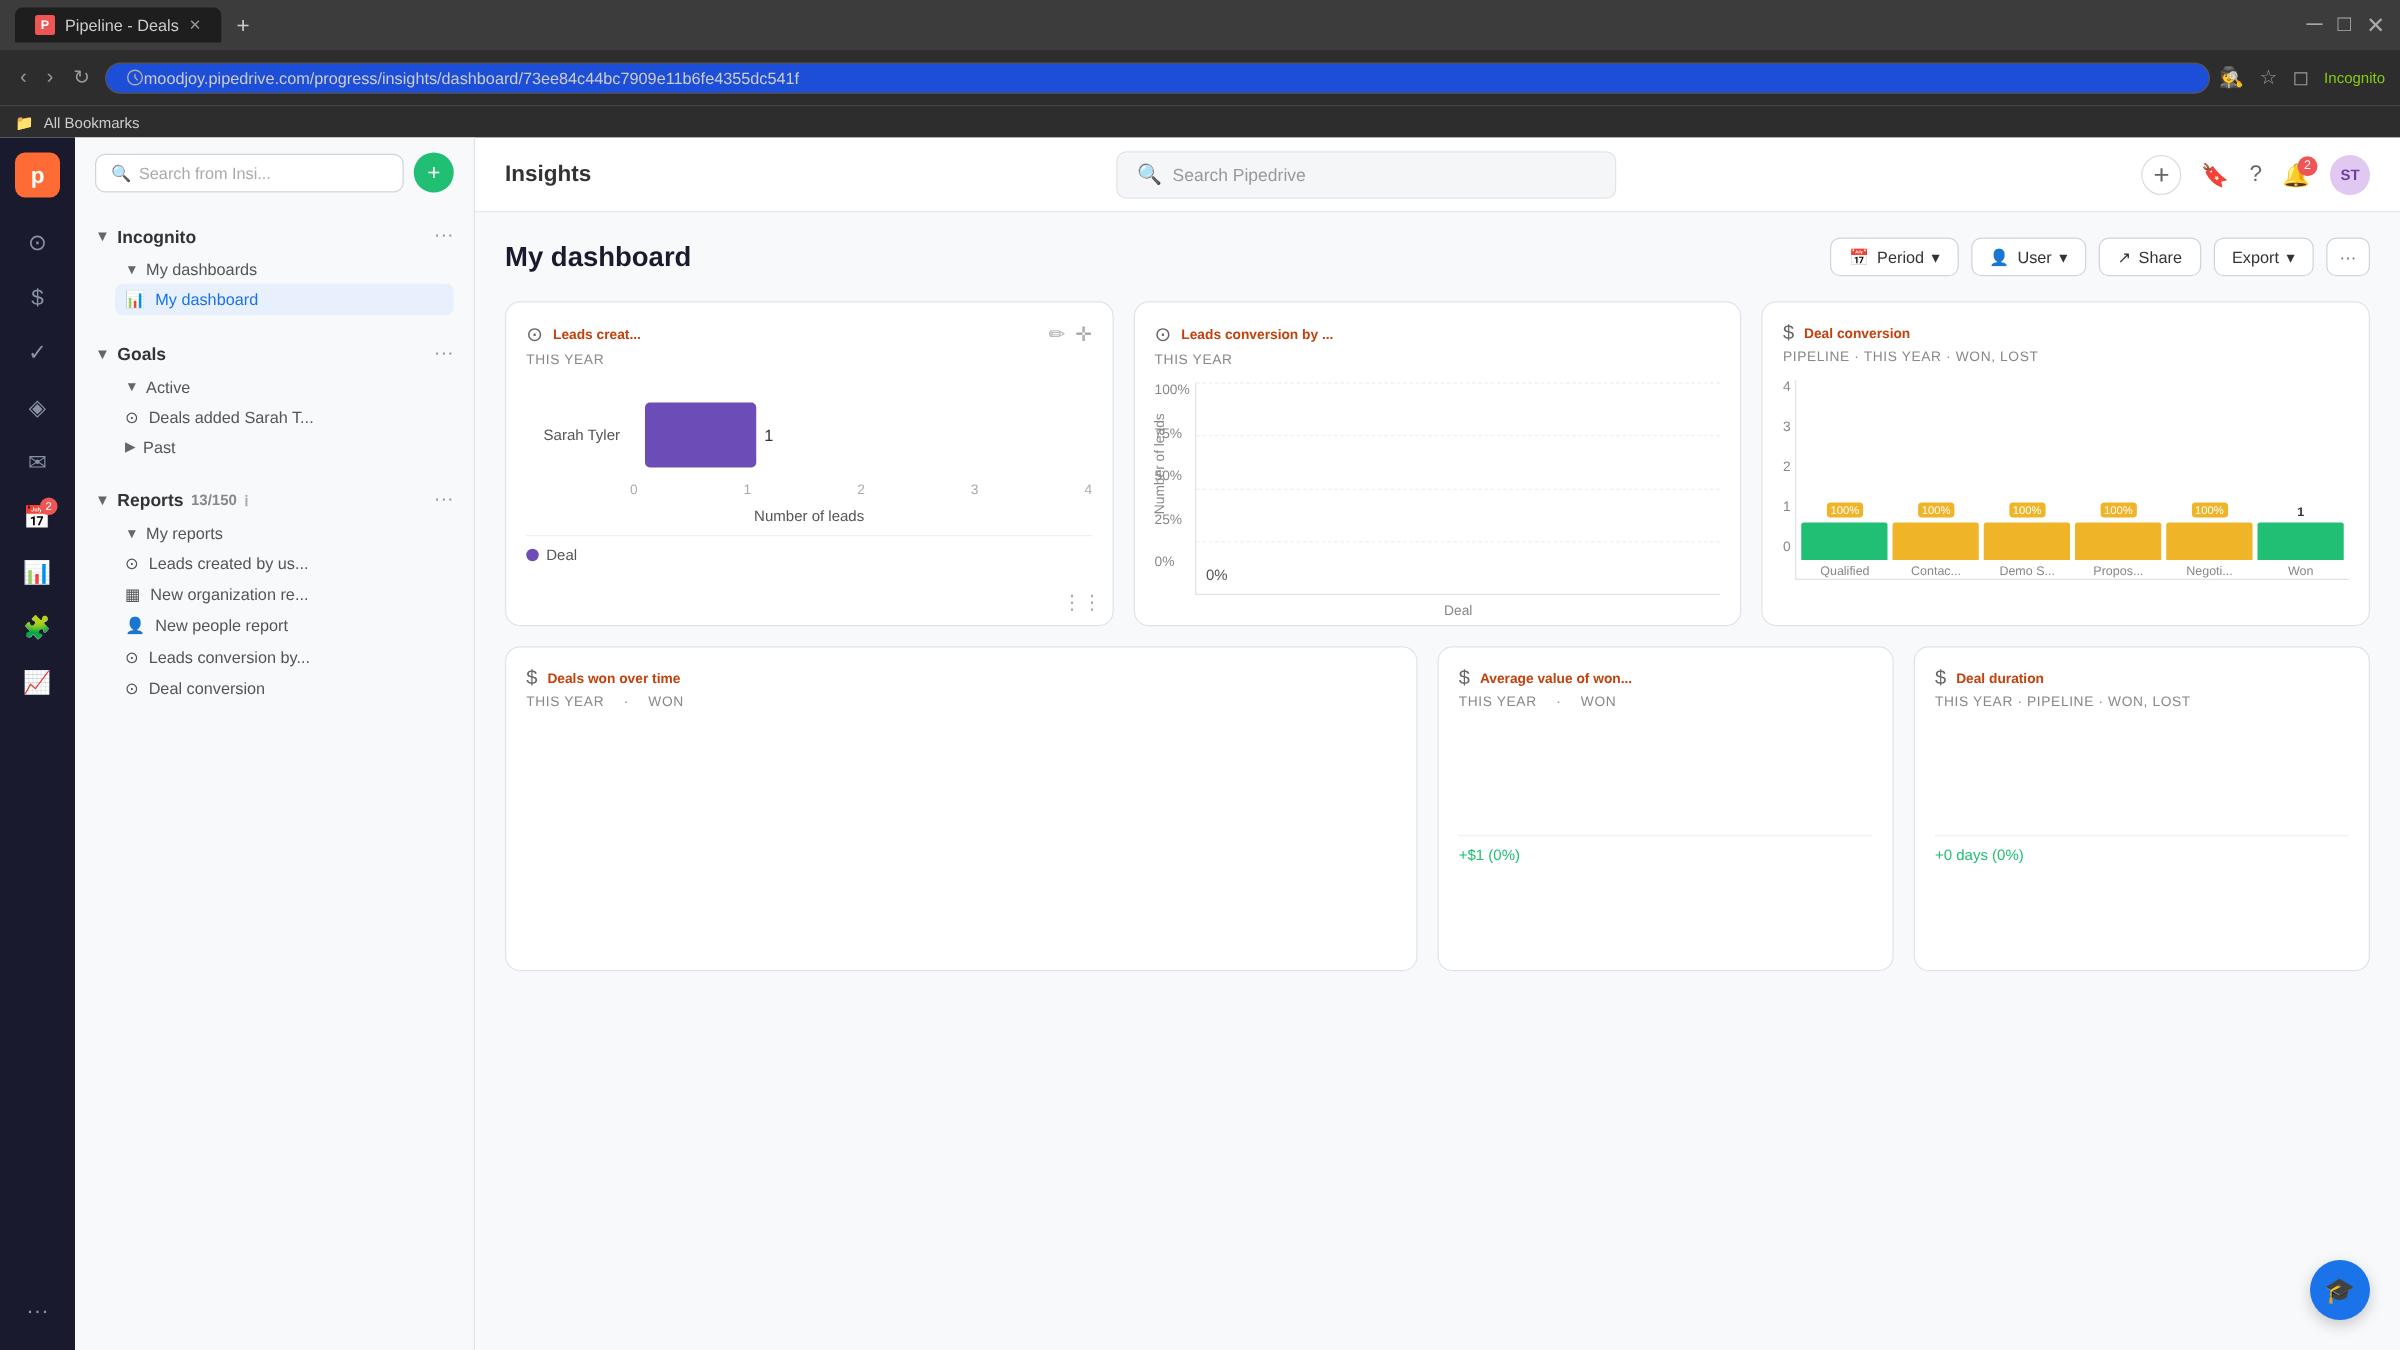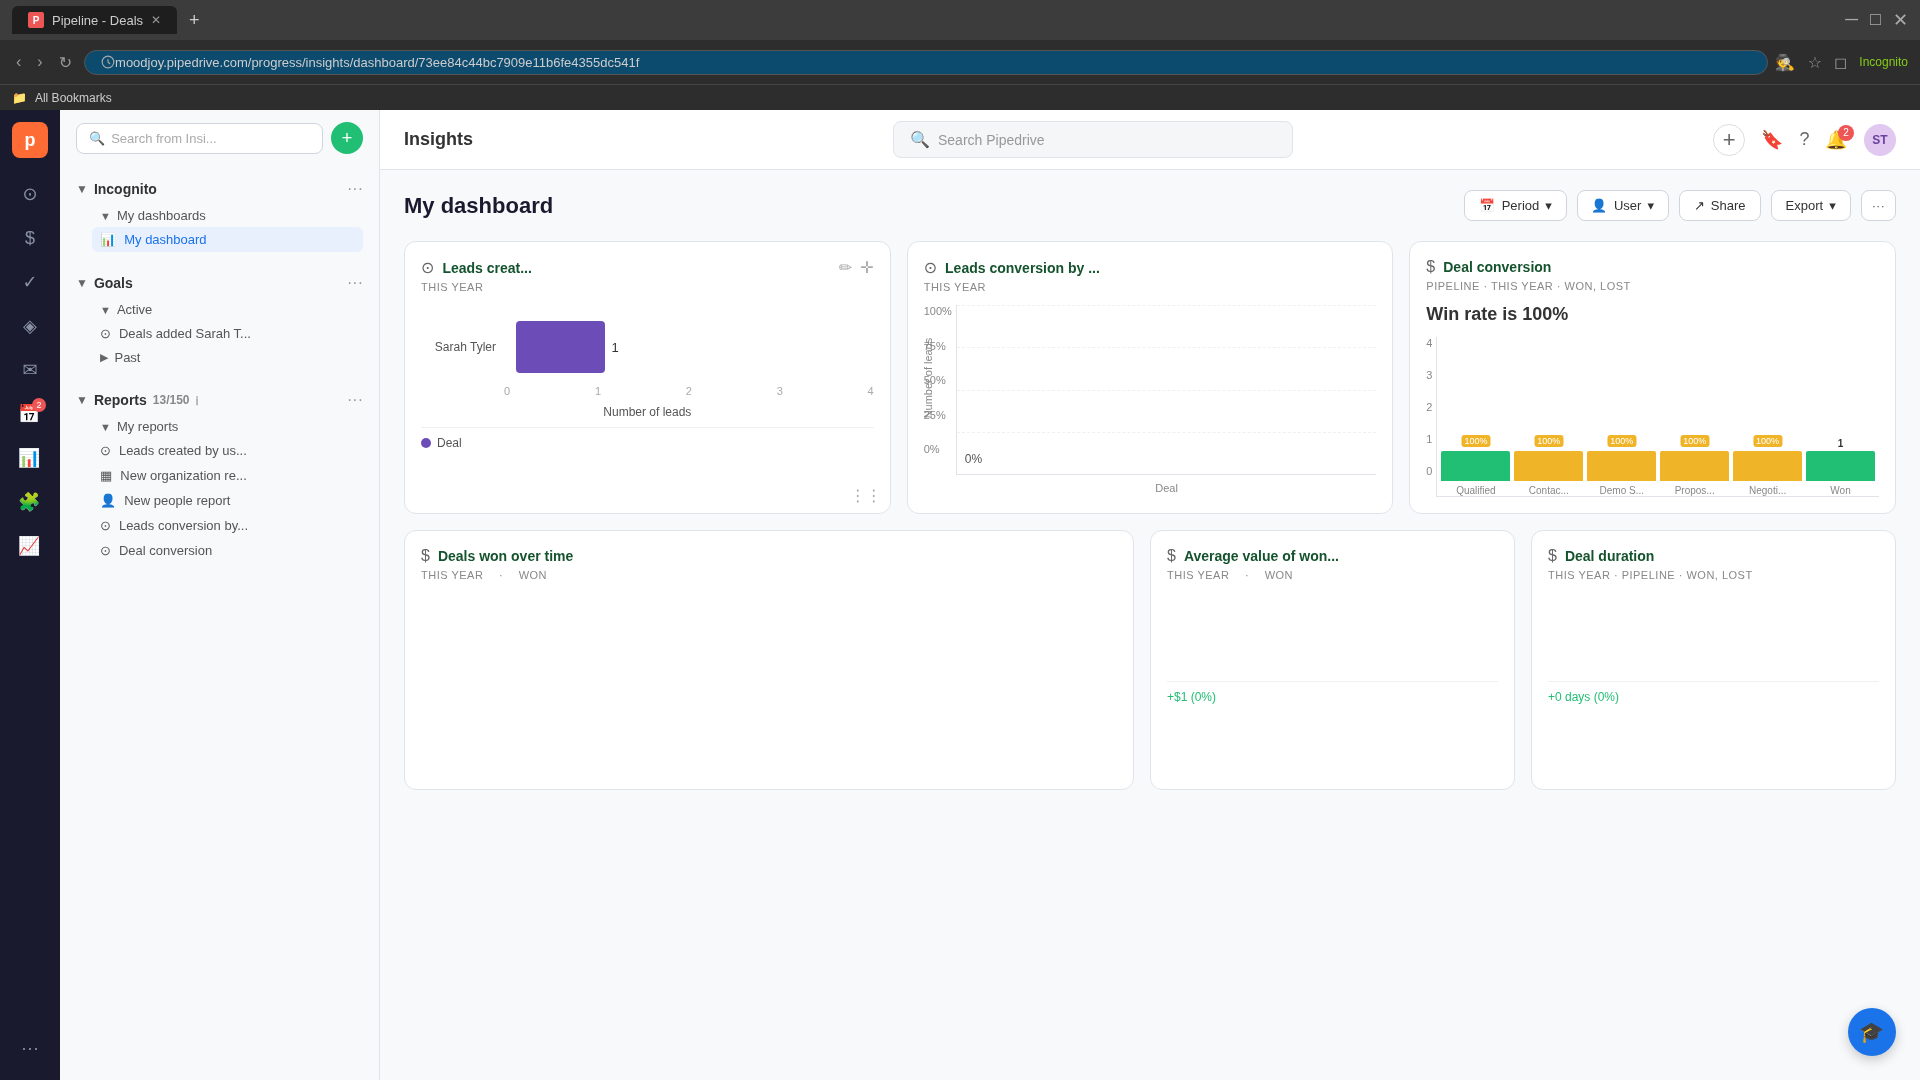--- a/index.html
+++ b/index.html
@@ -7,21 +7,21 @@
 
     
     .browser-chrome { background: #2d2d2d; height: 110px; }
     .browser-titlebar { display: flex; align-items: center; padding: 8px 12px; gap: 8px; background: #3c3c3c; height: 40px; }
     .browser-tab { background: #1e1e1e; color: #ccc; padding: 6px 16px; border-radius: 6px 6px 0 0; font-size: 13px; display: flex; align-items: center; gap: 8px; }
     .browser-tab .favicon { width: 16px; height: 16px; background: #e55; border-radius: 2px; display: flex; align-items: center; justify-content: center; color: white; font-size: 10px; font-weight: bold; }
     .tab-close { cursor: pointer; color: #999; font-size: 12px; }
     .tab-add { color: #ccc; font-size: 18px; cursor: pointer; margin-left: 4px; }
     .browser-nav { display: flex; align-items: center; padding: 6px 12px; background: #2d2d2d; height: 44px; gap: 8px; }
     .nav-btn { color: #999; cursor: pointer; padding: 4px; font-size: 16px; }
-    .address-bar { flex: 1; background: #0c4a6e; border: 1px solid #555; border-radius: 20px; padding: 4px 16px; color: #ccc; font-size: 13px; display: flex; align-items: center; }
+    .address-bar { flex: 1; background: #1d4ed8; border: 1px solid #555; border-radius: 20px; padding: 4px 16px; color: #ccc; font-size: 13px; display: flex; align-items: center; }
     .address-text { color: #ccc; font-size: 13px; }
     .nav-actions { display: flex; gap: 12px; align-items: center; color: #999; }
     .bookmarks-bar { background: #2d2d2d; height: 26px; display: flex; align-items: center; padding: 0 12px; font-size: 12px; color: #ccc; border-top: 1px solid #444; }
     .bookmarks-bar span { margin-right: 8px; }
 
     
     .app { display: flex; height: calc(1080px - 110px); background: #fff; }
 
     
     .icon-rail { width: 60px; background: #1a1a2e; display: flex; flex-direction: column; align-items: center; padding: 12px 0; gap: 4px; }
@@ -73,21 +73,21 @@
     .ctrl-btn { display: flex; align-items: center; gap: 6px; border: 1px solid #d0d5dd; border-radius: 8px; padding: 7px 14px; font-size: 13px; color: #333; cursor: pointer; background: #fff; }
     .share-btn { background: #fff; }
     .export-btn { background: #fff; }
     .more-btn { border: 1px solid #d0d5dd; border-radius: 8px; padding: 7px 10px; color: #666; cursor: pointer; background: #fff; }
 
     
     .widget-grid { display: grid; grid-template-columns: 1fr 1fr 1fr; gap: 16px; }
     .widget { background: #fff; border-radius: 12px; border: 1px solid #e0e4ea; padding: 16px; min-height: 260px; position: relative; }
     .widget-header { display: flex; align-items: center; justify-content: space-between; margin-bottom: 4px; }
     .widget-title-row { display: flex; align-items: center; gap: 8px; }
-    .widget-title { font-size: 14px; font-weight: 600; color: #14532d; }
+    .widget-title { font-size: 11px; font-weight: 600; color: #c2410c; }
     .widget-actions { display: flex; gap: 8px; color: #aaa; }
     .widget-subtitle { font-size: 11px; color: #888; text-transform: uppercase; letter-spacing: 0.5px; margin-bottom: 12px; }
     .widget-subtitle span { margin-right: 8px; }
 
     
     .widget-row2 { display: grid; grid-template-columns: 2fr 1fr 1fr; gap: 16px; margin-top: 0; }
 
     .win-rate { font-size: 18px; font-weight: 700; color: #333; margin-bottom: 12px; }
 
     
@@ -377,21 +377,20 @@
         <div class="widget">
           <div class="widget-header">
             <div class="widget-title-row">
               <span style="color:#666">$</span>
               <span class="widget-title">Deal conversion</span>
             </div>
           </div>
           <div class="widget-subtitle">
             <span>PIPELINE · THIS YEAR · WON, LOST</span>
           </div>
-          <div class="win-rate">Win rate is 100%</div>
 
           <div style="display:flex;gap:0;height:160px;position:relative">
             <div style="display:flex;flex-direction:column;justify-content:space-between;font-size:11px;color:#888;padding-right:4px;padding-bottom:20px">
               <span>4</span>
               <span>3</span>
               <span>2</span>
               <span>1</span>
               <span>0</span>
             </div>
             <div style="flex:1;display:flex;gap:4px;align-items:flex-end;border-left:1px solid #e0e4ea;border-bottom:1px solid #e0e4ea;padding:0 4px 0 4px">

